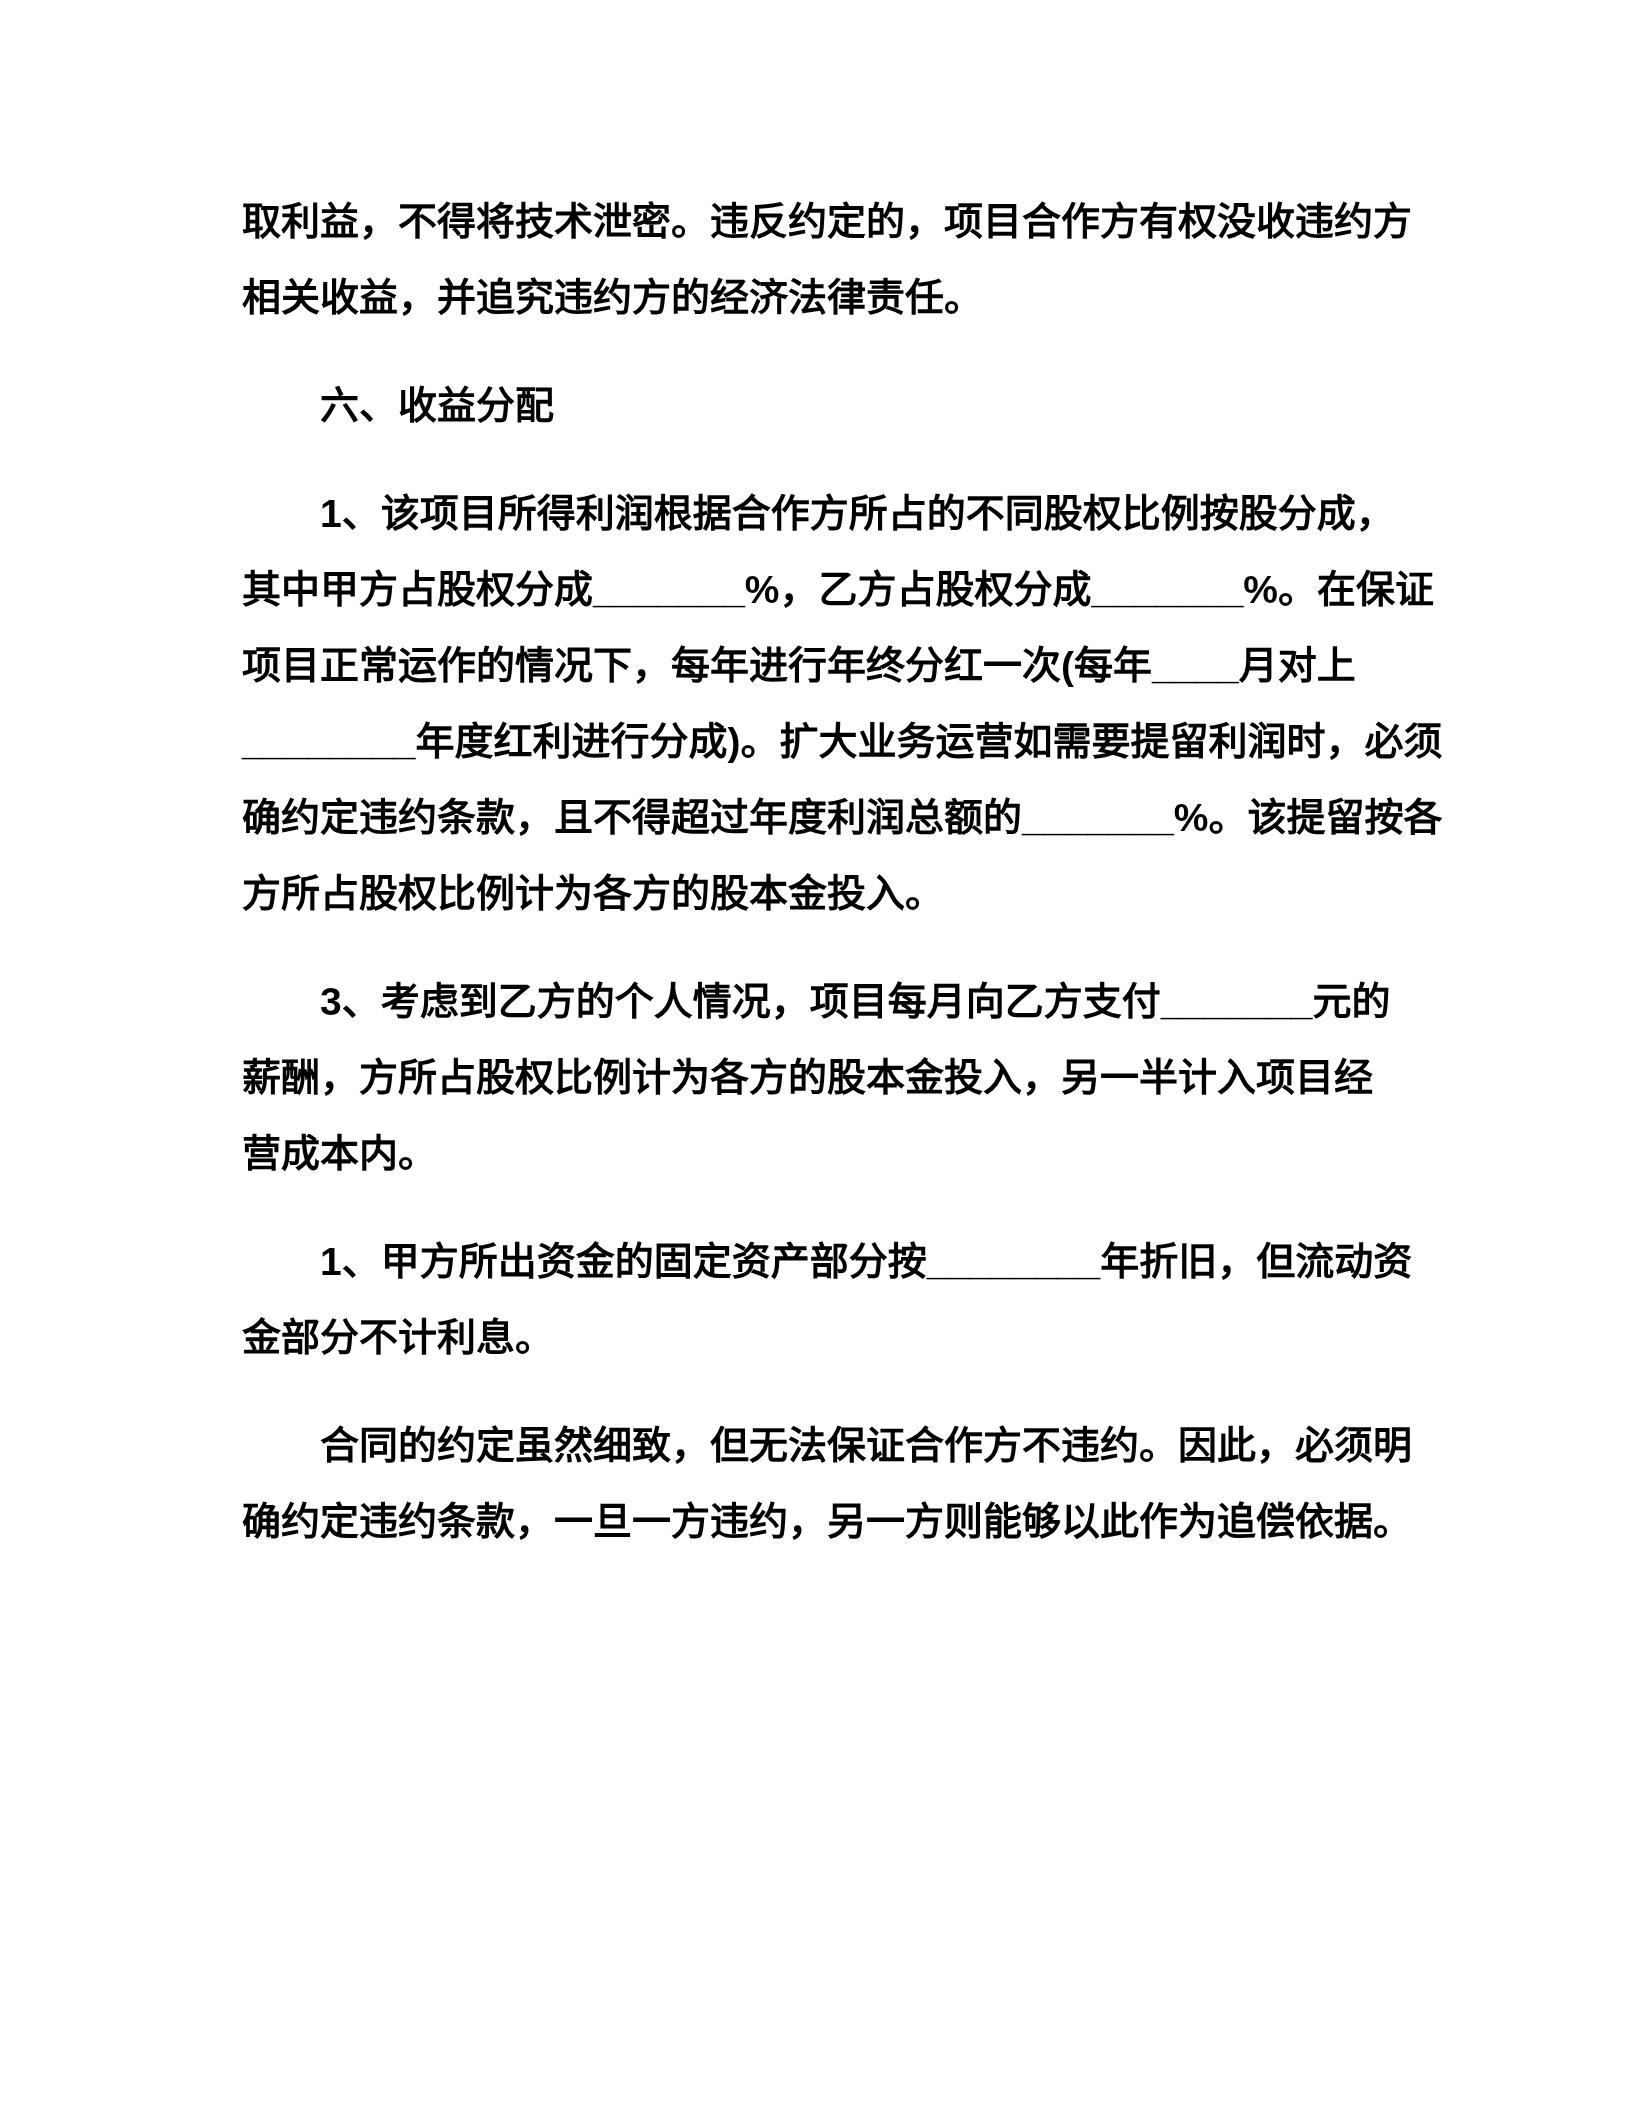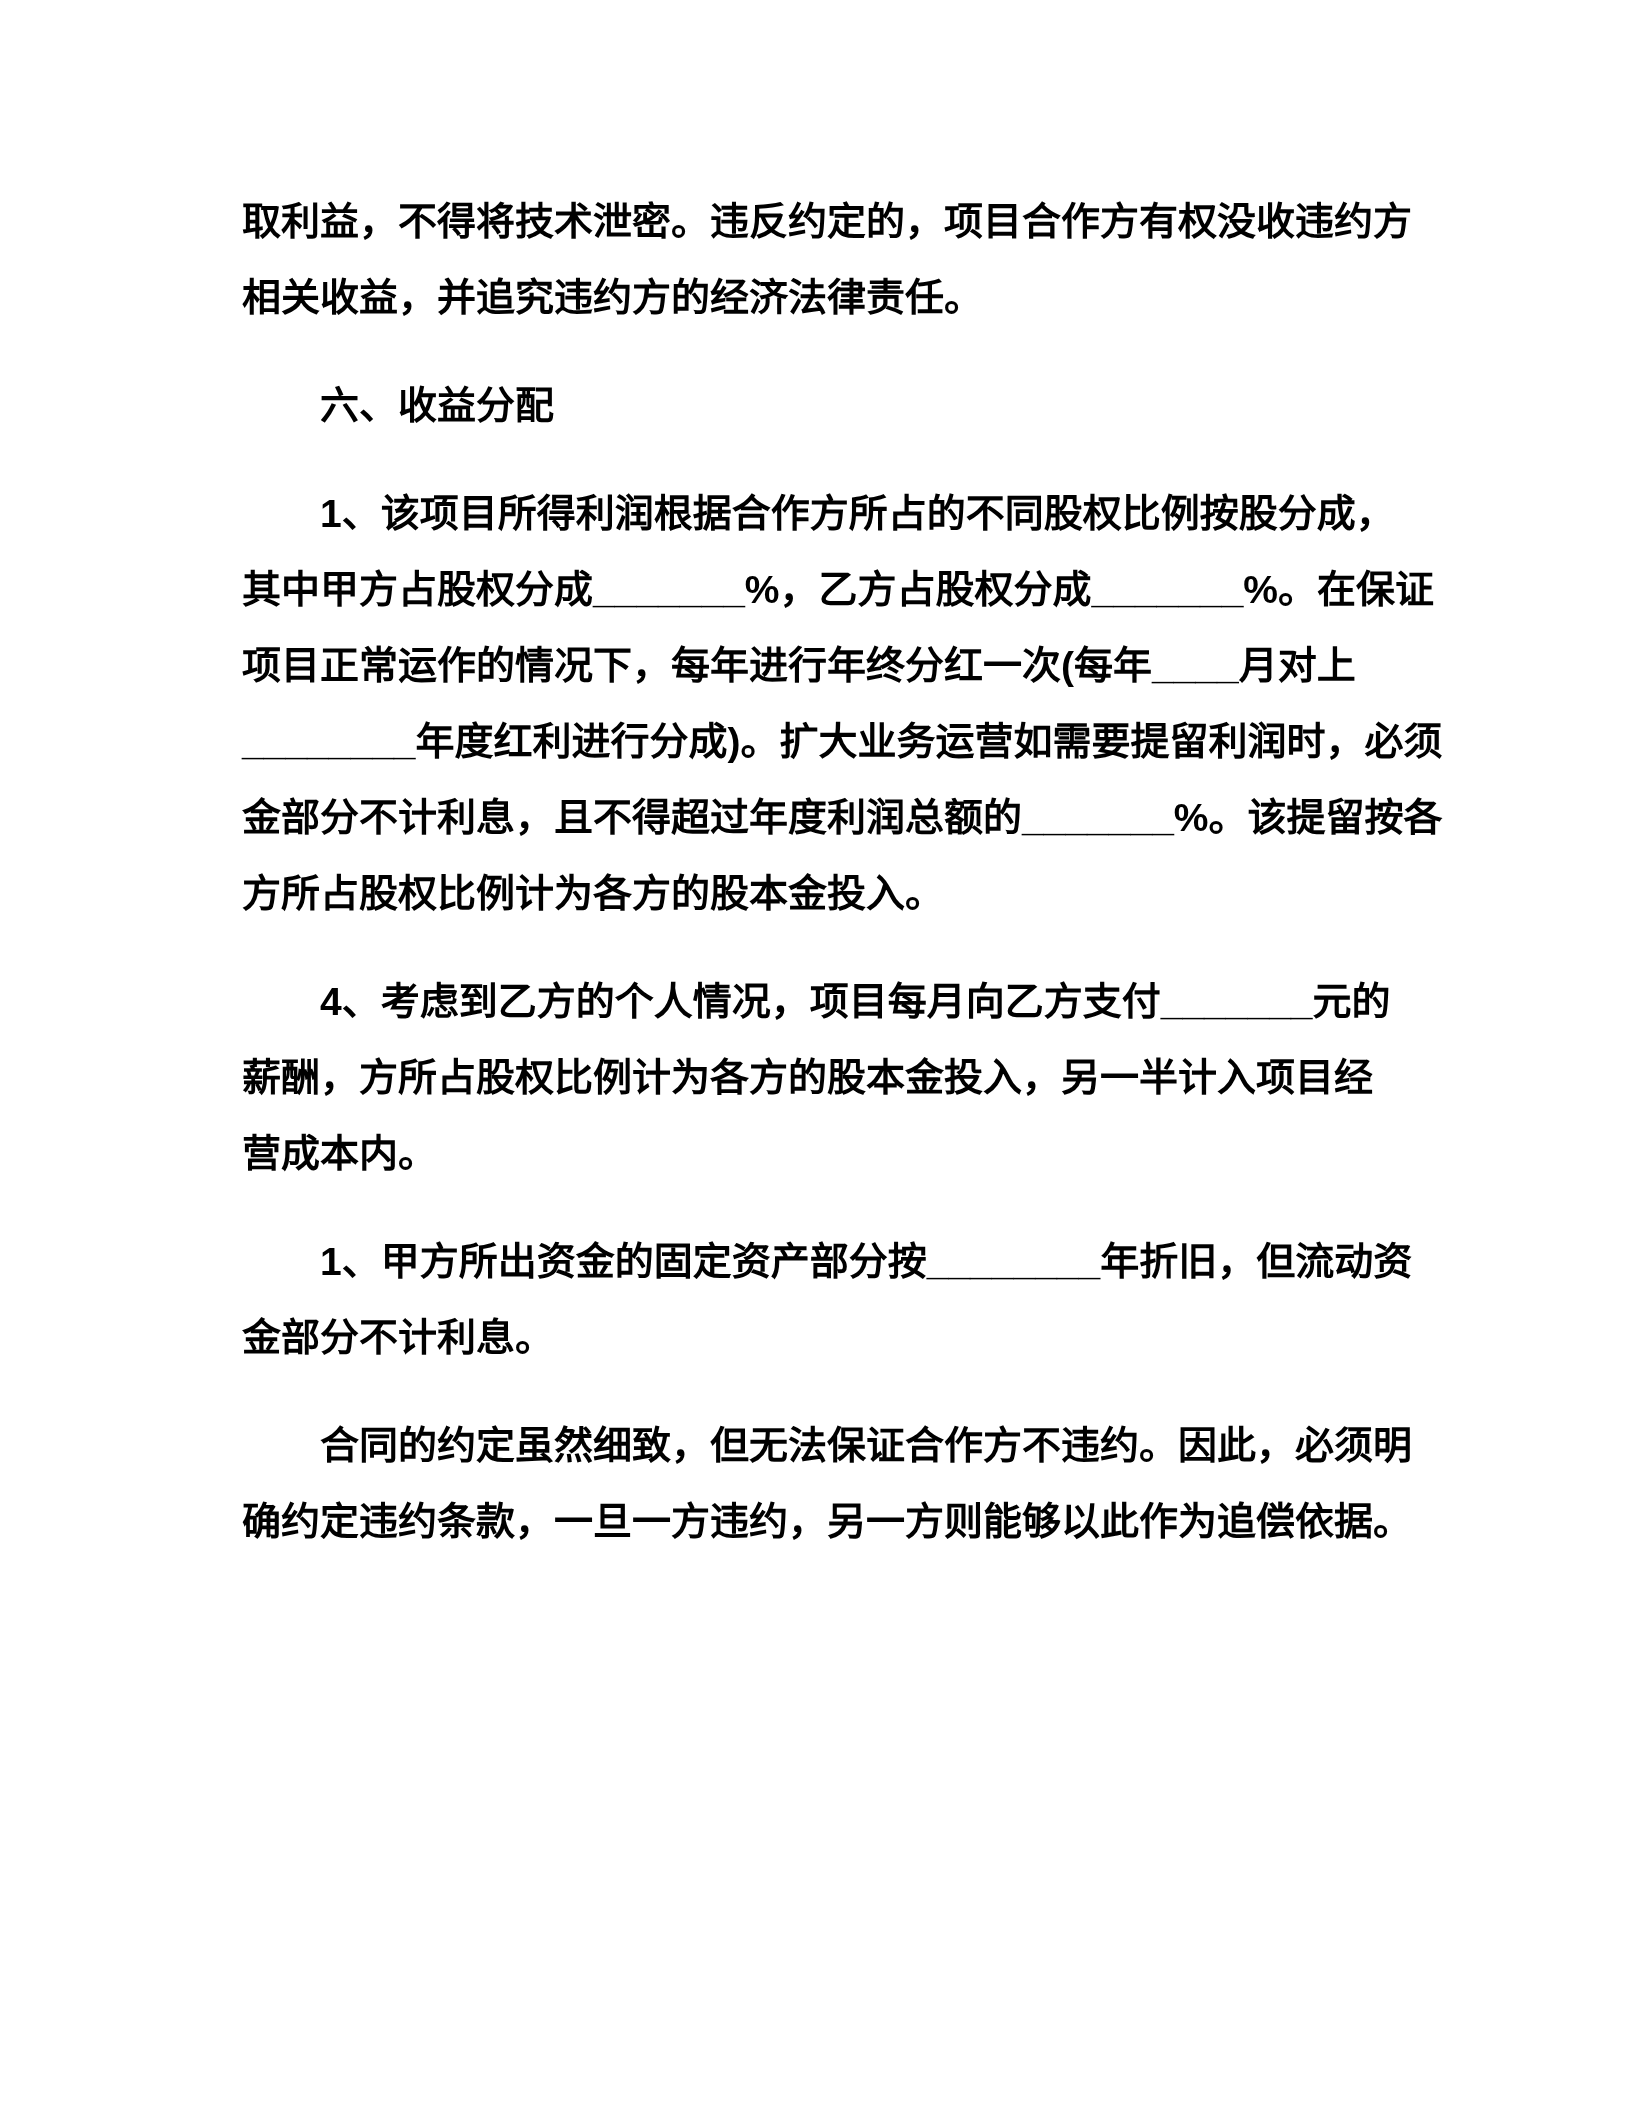--- a/index.html
+++ b/index.html
@@ -53,25 +53,25 @@
         <div class="line">相关收益，并追究违约方的经济法律责任。</div>
       </div>
       <div class="para heading">
         <div class="line indent">六、收益分配</div>
       </div>
       <div class="para body">
         <div class="line indent">1、该项目所得利润根据合作方所占的不同股权比例按股分成，</div>
         <div class="line">其中甲方占股权分成_______%，乙方占股权分成_______%。在保证</div>
         <div class="line">项目正常运作的情况下，每年进行年终分红一次(每年____月对上</div>
         <div class="line">________年度红利进行分成)。扩大业务运营如需要提留利润时，必须</div>
-        <div class="line">金部分不计利息，且不得超过年度利润总额的_______%。该提留按各</div>
+        <div class="line">确约定违约条款，且不得超过年度利润总额的_______%。该提留按各</div>
         <div class="line">方所占股权比例计为各方的股本金投入。</div>
       </div>
       <div class="para body">
-        <div class="line indent">4、考虑到乙方的个人情况，项目每月向乙方支付_______元的</div>
+        <div class="line indent">3、考虑到乙方的个人情况，项目每月向乙方支付_______元的</div>
         <div class="line">薪酬，方所占股权比例计为各方的股本金投入，另一半计入项目经</div>
         <div class="line">营成本内。</div>
       </div>
       <div class="para body">
         <div class="line indent">1、甲方所出资金的固定资产部分按________年折旧，但流动资</div>
         <div class="line">金部分不计利息。</div>
       </div>
       <div class="para body">
         <div class="line indent">合同的约定虽然细致，但无法保证合作方不违约。因此，必须明</div>
         <div class="line">确约定违约条款，一旦一方违约，另一方则能够以此作为追偿依据。</div>

